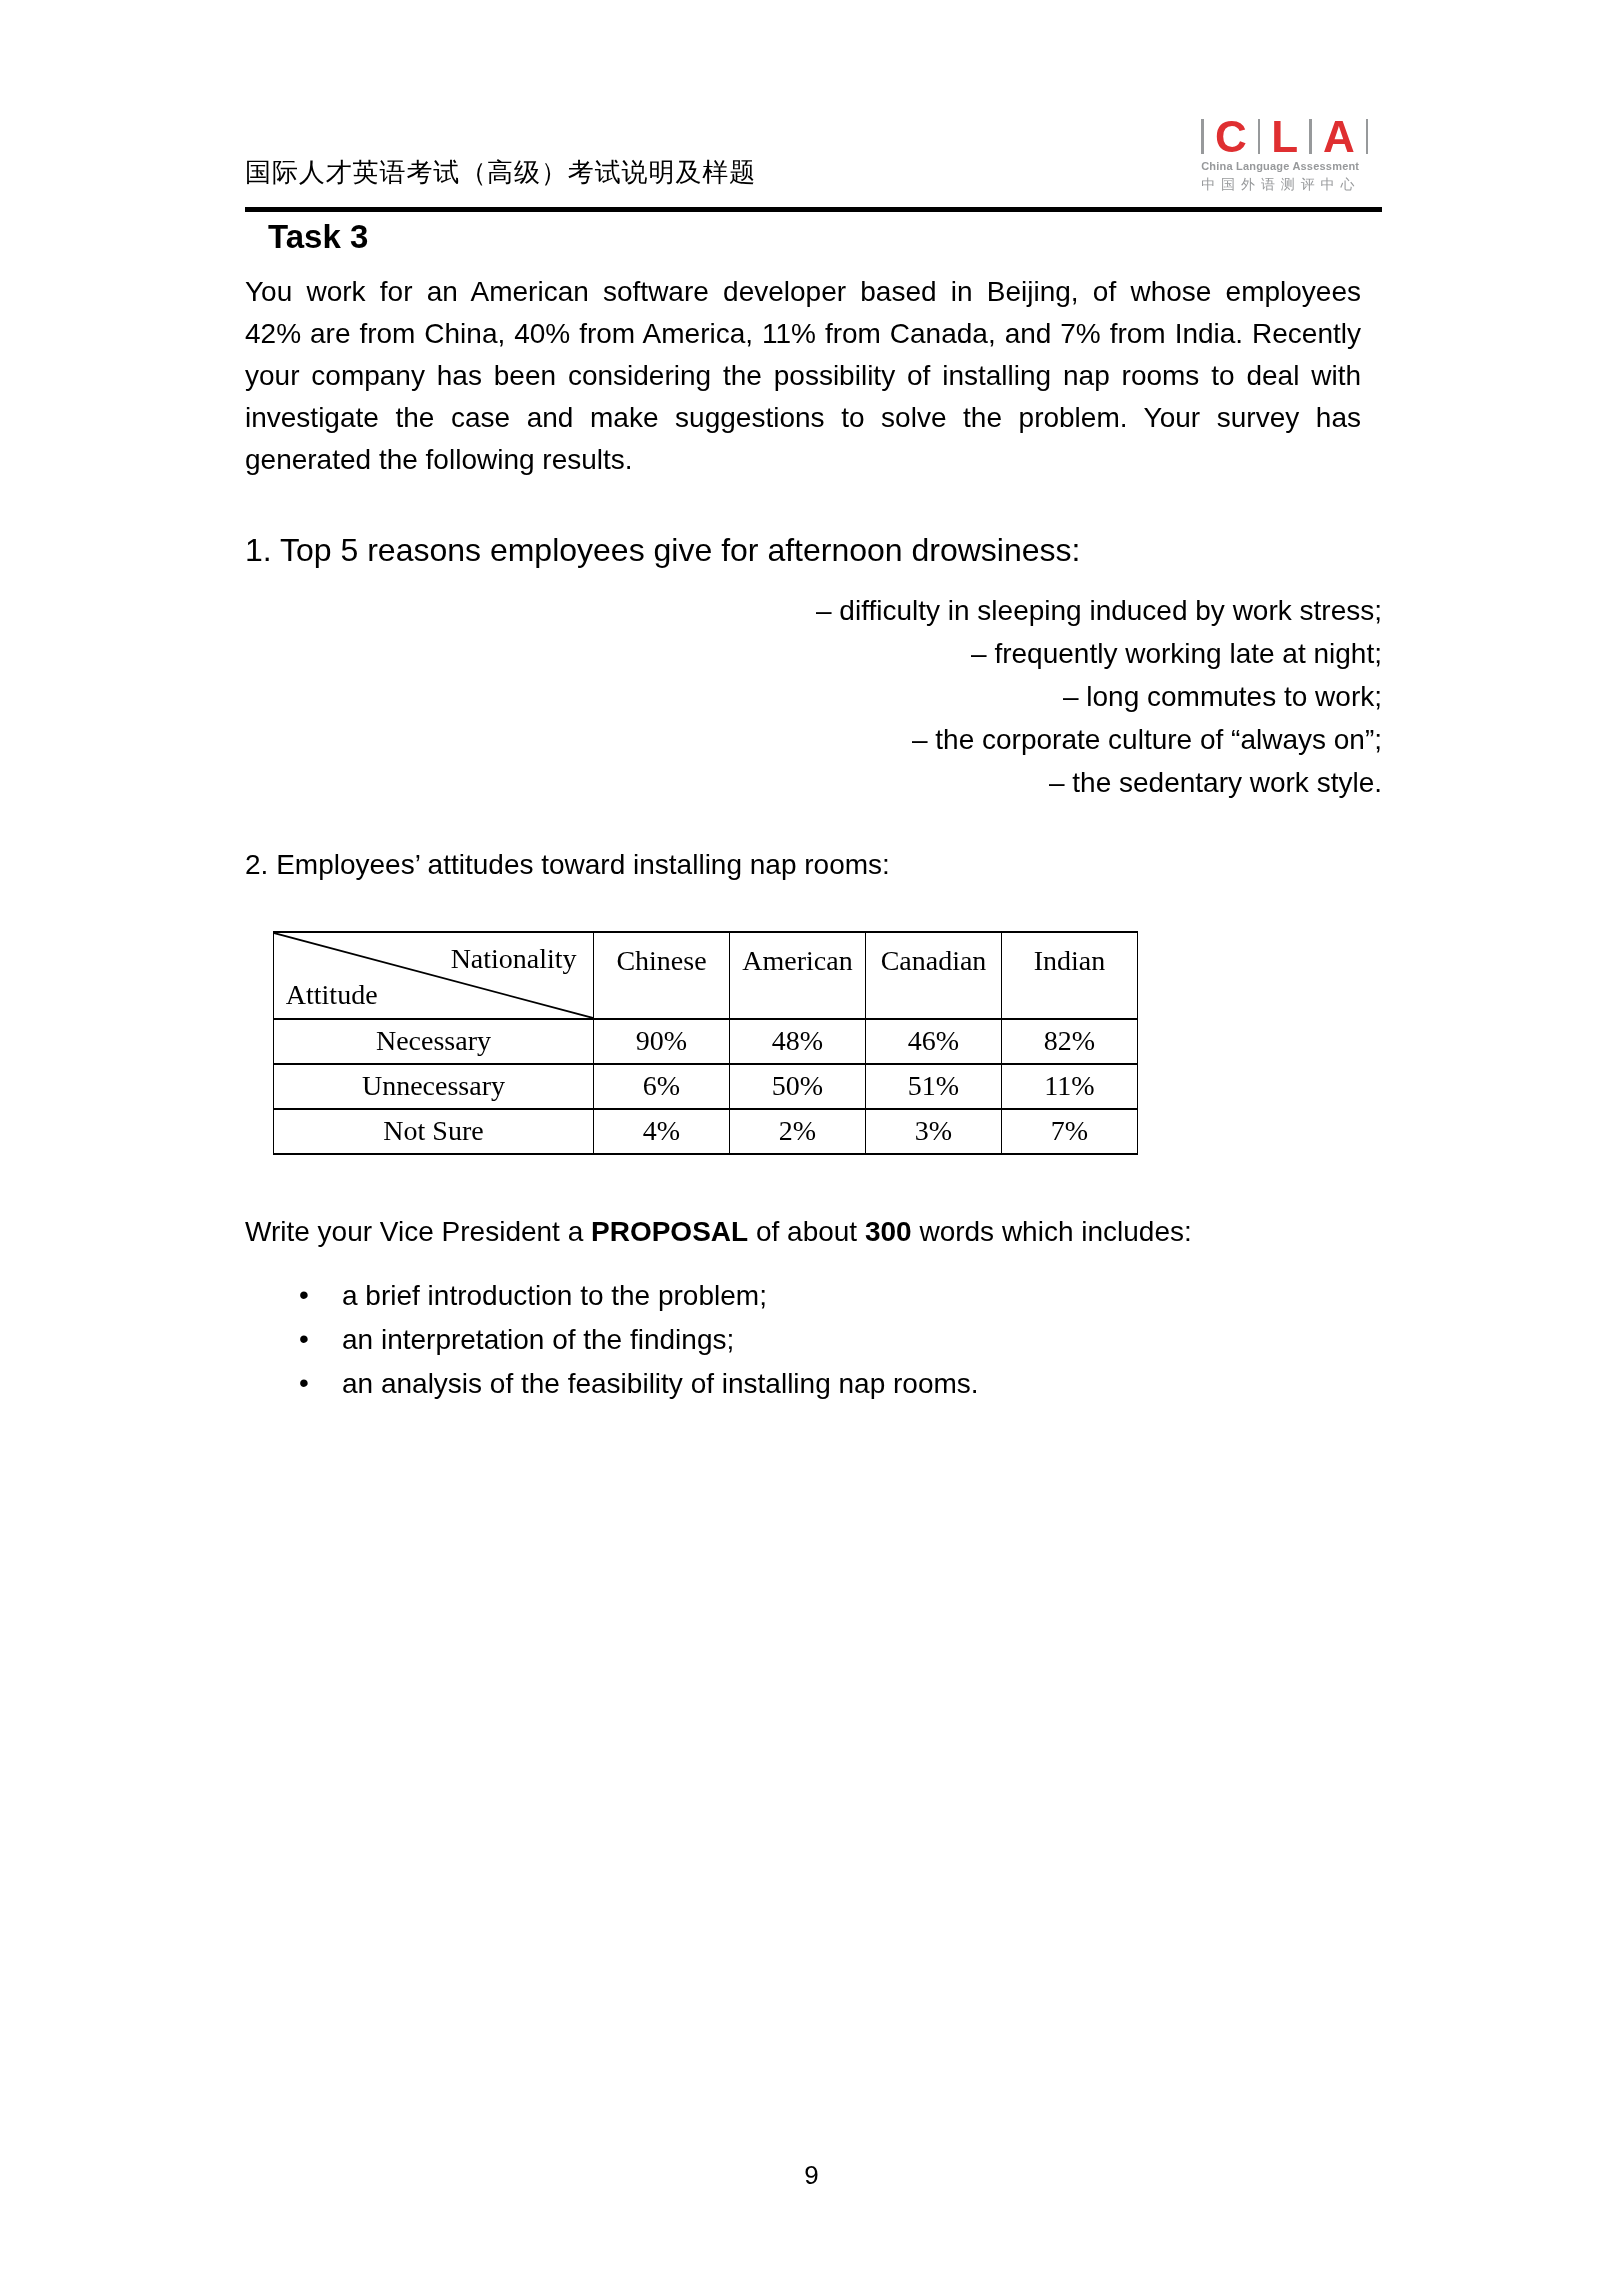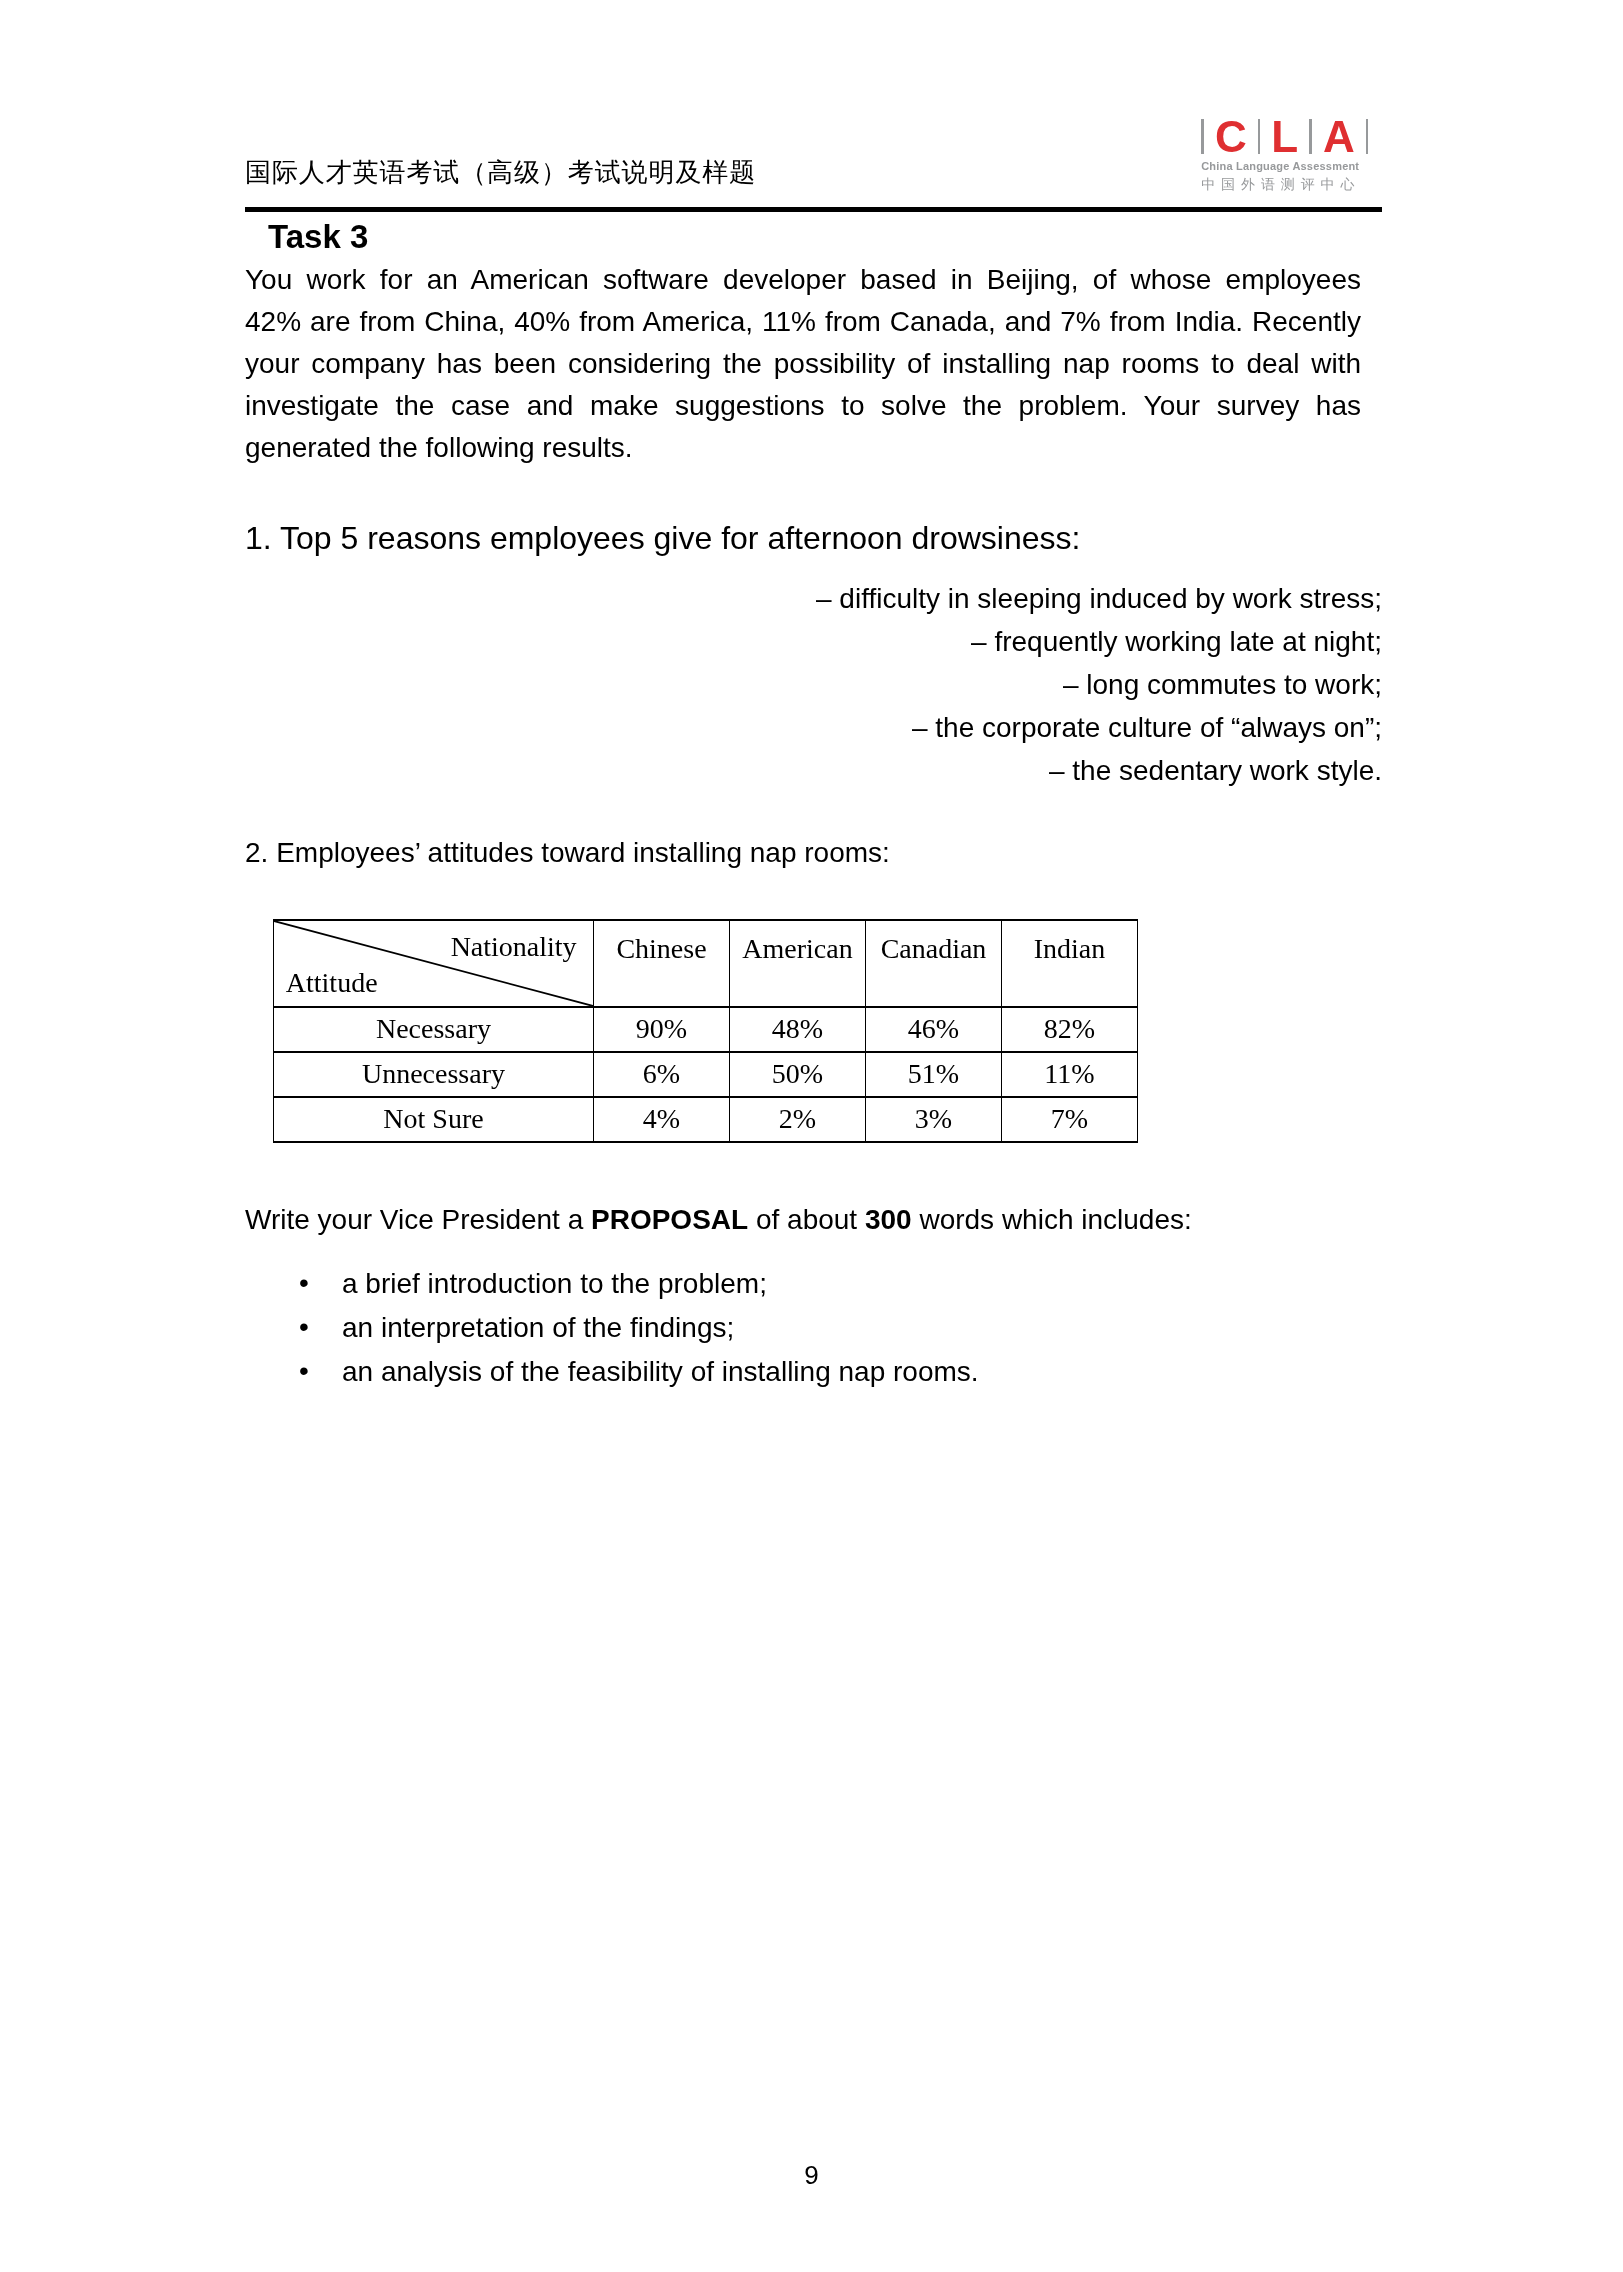--- a/index.html
+++ b/index.html
@@ -24,21 +24,21 @@
     font-size:44px; font-weight:bold; color:#df2f31; line-height:35px;
     padding:0 11px; letter-spacing:0;
   }
   .logo-en { margin-top:6.4px; font-size:11px; font-weight:bold; color:#97999b; letter-spacing:0.2px; white-space:nowrap; }
   .logo-cn { margin-top:3.2px; font-size:14px; color:#97999b; letter-spacing:5.9px; white-space:nowrap; }
   .rule { height:4.5px; background:#000; }
 
   
   .task-title { margin-top:7.3px; font-size:33px; font-weight:bold; line-height:36px;margin-left:23px; }
   .body-text { font-size:28px; line-height:42px; }
-  .intro { margin-top:4px; width:1116px; }
+  .intro { margin-top:16px; width:1116px; }
   .jline { text-align:justify; text-align-last:justify; white-space:normal; }
   .jline.last { text-align:left; text-align-last:left; }
 
   .sec-heading { margin-top:48px; font-size:32px; line-height:42px; }
   .sec-heading-2 { margin-top:40px; font-size:28px; line-height:42px; }
 
   .dash-list { margin-top:18px;text-align:right; }
   .dash-item { font-size:28px; line-height:43px; padding-left:29px; }
 
   

